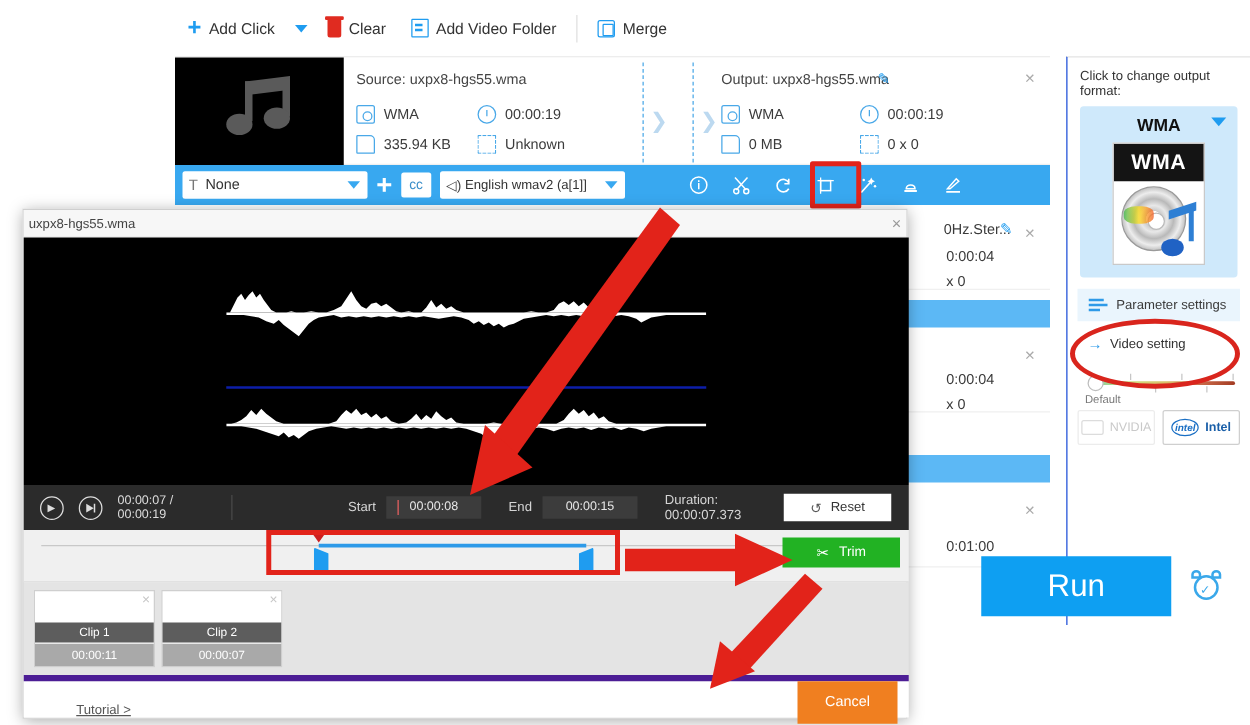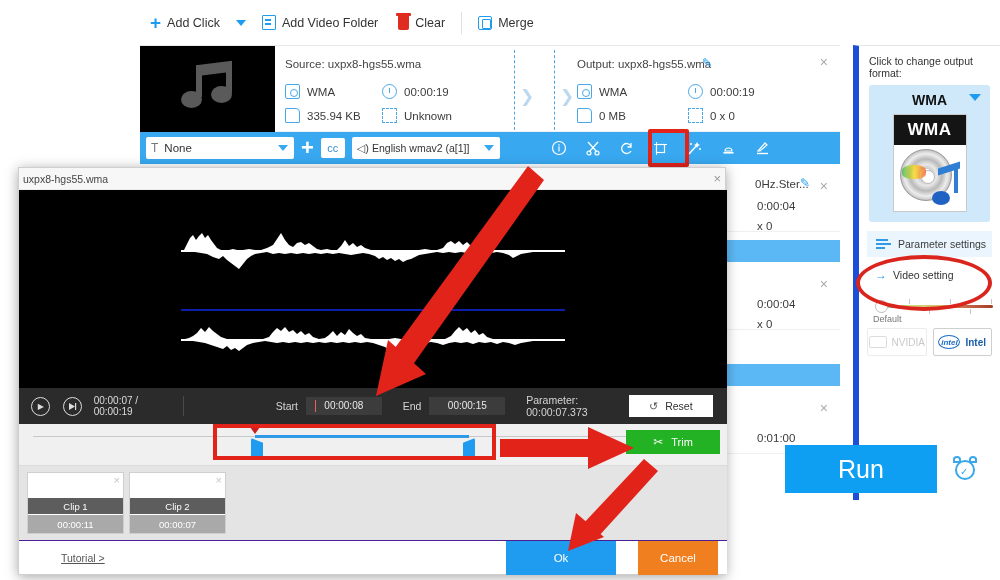--- a/index.html
+++ b/index.html
@@ -154,21 +154,21 @@
   .bgrow {
     position:absolute; left:0; width:700px; background:#fff;
     border-bottom:1px solid #f0f0f0;
   }
   .bgrow .rtxt { position:absolute; font-size:11.5px; color:#3b3b3b; white-space:nowrap;margin-left:15px; }
   .blue-strip { position:absolute; left:0; width:700px; height:22px; background:#5cb8f5; }
 
   
   .sidebar {
     position:absolute; left:713px; top:45px; width:147px; height:455px;
-    background:#fff; border-left:6px solid #1d4ed8; border-top:1px solid #e4e4e4;
+    background:#fff; border-left:1px solid #1d4ed8; border-top:1px solid #e4e4e4;
   }
   .sb-hint { font-size:10.5px; color:#333; padding:9px 0 6px 10px; }
   .fmt-card {
     margin:0 10px; background:#cfe9fb; border-radius:3px; padding:7px 0 10px;
     position:relative;
   }
   .fmt-name { text-align:center; font-size:14px; font-weight:bold; color:#111; }
   .fmt-caret {
     position:absolute; right:9px; top:9px; width:0;height:0;
     border-left:6px solid transparent;border-right:6px solid transparent;
@@ -352,21 +352,21 @@
   .clip-name {
     position:absolute; left:0; bottom:19px; width:100%; height:16px; background:#5d5d5d;
     color:#fff; font-size:9.5px; display:flex;align-items:center;justify-content:center;
   }
   .clip-dur {
     position:absolute; left:0; bottom:0; width:100%; height:18px; background:#a9a9a9;
     color:#fff; font-size:9.5px; display:flex;align-items:center;justify-content:center;
   }
   .dlg-footer {
     position:absolute; left:0; bottom:0; width:708px; height:34px; background:#fff;
-    border-top:1px solid #4c1d95; display:flex; align-items:center;
+    border-top:5px solid #4c1d95; display:flex; align-items:flex-end;
   }
   .tut { margin-left:42px; font-size:10.5px; color:#555; text-decoration:underline; }
   .ok-btn {
     position:absolute; left:487px; top:0; width:110px;height:34px; background:#1f9cf0;
     color:#fff; font-size:11.5px; display:flex;align-items:center;justify-content:center;
   }
   .cancel-btn {
     position:absolute; left:619px; top:0; width:80px;height:34px; background:#f07f20;
     color:#fff; font-size:11.5px; display:flex;align-items:center;justify-content:center;
   }
@@ -381,26 +381,26 @@
 
   <div class="app-window">
 
     <div class="app-topbar">
       <div class="tb-item">
         <span class="tb-plus">+</span>
         <span>Add Click</span>
       </div>
       <div class="tb-caret"></div>
       <div class="tb-item">
+        <span class="ico-trash"></span>
+        <span>Clear</span>
+      </div>
+      <div class="tb-item">
         <span class="ico-folder-vid"></span>
         <span>Add Video Folder</span>
-      </div>
-      <div class="tb-item">
-        <span class="ico-trash"></span>
-        <span>Clear</span>
       </div>
       <div class="tb-sep"></div>
       <div class="tb-item">
         <span class="ico-merge"></span>
         <span>Merge</span>
       </div>
     </div>
 
     <div class="file-row">
       <div class="thumb">
@@ -642,21 +642,21 @@
       <div style="width:88px"></div>
       <span class="fld-lbl">Start</span>
       <span class="fld">
         <span class="caret-mark"></span>
         <span>00:00:08</span>
       </span>
       <div style="width:24px"></div>
       <span class="fld-lbl">End</span>
       <span class="fld">00:00:15</span>
       <div style="width:24px"></div>
-      <span class="fld-lbl">Parameter: 00:00:07.373</span>
+      <span class="fld-lbl">Duration: 00:00:07.373</span>
       <div class="reset-btn">
         <span class="reset-ico">↺</span>
         <span>Reset</span>
       </div>
     </div>
 
     <div class="timeline">
       <div class="tl-base"></div>
       <div class="tl-sel" style="left:236px; width:214px;"></div>
       <div class="playhead" style="left:231px;"></div>
@@ -672,21 +672,20 @@
       </div>
       <div class="clip">
         <span class="clip-x">×</span>
         <span class="clip-name">Clip 2</span>
         <span class="clip-dur">00:00:07</span>
       </div>
     </div>
 
     <div class="dlg-footer">
       <span class="tut">Tutorial &gt;</span>
-      <div class="ok-btn">Ok</div>
       <div class="cancel-btn">Cancel</div>
     </div>
   </div>
 
   <div class="trim-btn">
     <span class="scissors">✂</span>
     <span>Trim</span>
   </div>
   <div class="tl-hl"></div>
 

